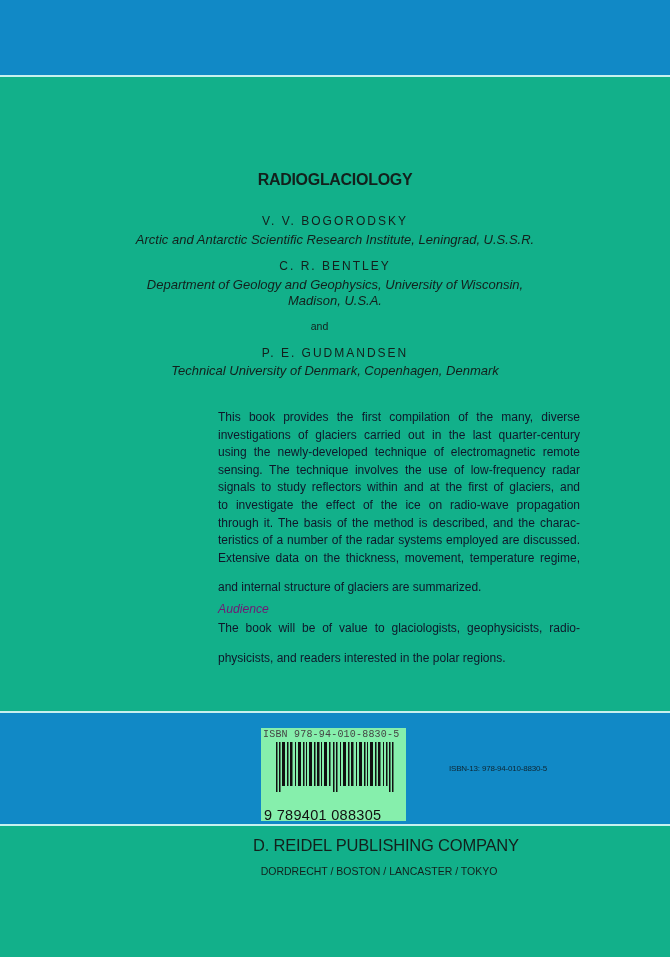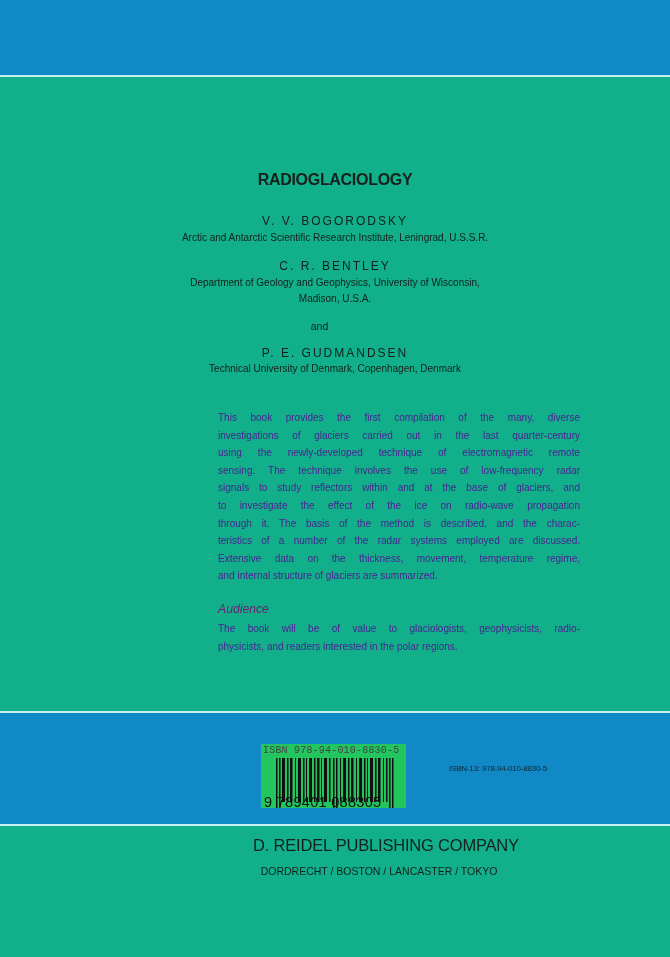--- a/index.html
+++ b/index.html
@@ -1,27 +1,27 @@
 <!DOCTYPE html>
 <html><head>
 <meta charset="utf-8">
 <style>
   html, body { margin:0; padding:0; }
   body { width:670px; height:957px; position:relative; overflow:hidden; background:#12b08a; font-family:"Liberation Sans", sans-serif; color:#0f2a22; }
   .band-blue { position:absolute; left:0; width:670px; background:#1189c6; }
   .rule { position:absolute; left:0; width:670px; height:2px; background:#c8f0ee; }
   .title { position:absolute; top:171px; left:0; width:670px; text-align:center; font-weight:bold; font-size:16px; letter-spacing:-0.3px; color:#13201c; }
   .author { position:absolute; left:0; width:670px; text-align:center; font-size:12px; letter-spacing:2px; color:#13201c; }
-  .affil { position:absolute; left:0; width:670px; text-align:center; font-size:10px; color:#13201c; }
+  .affil { position:absolute; left:0; width:670px; text-align:center; font-size:13px; font-style:italic; color:#13201c; }
   .and { position:absolute; left:0; width:639px; text-align:center; font-size:10.5px; color:#13201c; }
-  .desc { position:absolute; left:218px; width:362px; font-size:10px; line-height:17.6px; color:#4c1d95; }
+  .desc { position:absolute; left:218px; width:362px; font-size:12px; line-height:17.6px; color:#0f172a; }
   .desc .ln { display:block; text-align:justify; text-align-last:justify; white-space:nowrap; }
-  .desc .ln.last { text-align-last:left; }
+  .desc .ln.last { text-align-last:left;margin-top:12px; }
   .aud-h { position:absolute; left:218px; top:602px; font-size:12.2px; font-style:italic; color:#701a75; }
-  .barcode { position:absolute; left:261px; top:744px; width:145px; height:64px; background:#22c55e; }
+  .barcode { position:absolute; left:261px; top:728px; width:145px; height:93px; background:#86efac; }
   .barcode .isbn-top { position:absolute; top:1px; left:2px; font-family:"Liberation Mono", monospace; font-size:10px; color:#444; letter-spacing:0.2px; white-space:nowrap; }
   .barcode .bars { position:absolute; top:14px; left:15px; width:118px; height:50px; }
   .barcode .digits { position:absolute; bottom:-2px; left:3px; font-size:14.5px; color:#111; white-space:nowrap; letter-spacing:0.3px; }
   .isbn13 { position:absolute; left:449px; top:764px; font-size:8px; color:#0e2633; letter-spacing:-0.2px; }
   .pub { position:absolute; left:0; width:670px; text-align:center; color:#13201c;margin-left:40px; }
   .pub.name { top:836px; font-size:16.5px; letter-spacing:-0.2px; padding-left:22px; box-sizing:border-box; }
   .pub.cities { top:865px; font-size:10.5px; padding-left:8px; box-sizing:border-box; }
 </style>
 </head>
 <body>
@@ -41,21 +41,21 @@
 <div class="and" style="top:320px;">and</div>
 
 <div class="author" style="top:346px;">P. E. GUDMANDSEN</div>
 <div class="affil" style="top:363px;">Technical University of Denmark, Copenhagen, Denmark</div>
 
 <div class="desc" style="top:409px;">
   <span class="ln">This book provides the first compilation of the many, diverse</span>
   <span class="ln">investigations of glaciers carried out in the last quarter-century</span>
   <span class="ln">using the newly-developed technique of electromagnetic remote</span>
   <span class="ln">sensing. The technique involves the use of low-frequency radar</span>
-  <span class="ln">signals to study reflectors within and at the base of glaciers, and</span>
+  <span class="ln">signals to study reflectors within and at the first of glaciers, and</span>
   <span class="ln">to investigate the effect of the ice on radio-wave propagation</span>
   <span class="ln">through it. The basis of the method is described, and the charac-</span>
   <span class="ln">teristics of a number of the radar systems employed are discussed.</span>
   <span class="ln">Extensive data on the thickness, movement, temperature regime,</span>
   <span class="ln last">and internal structure of glaciers are summarized.</span>
 </div>
 
 <div class="aud-h">Audience</div>
 <div class="desc" style="top:620px;">
   <span class="ln">The book will be of value to glaciologists, geophysicists, radio-</span>

